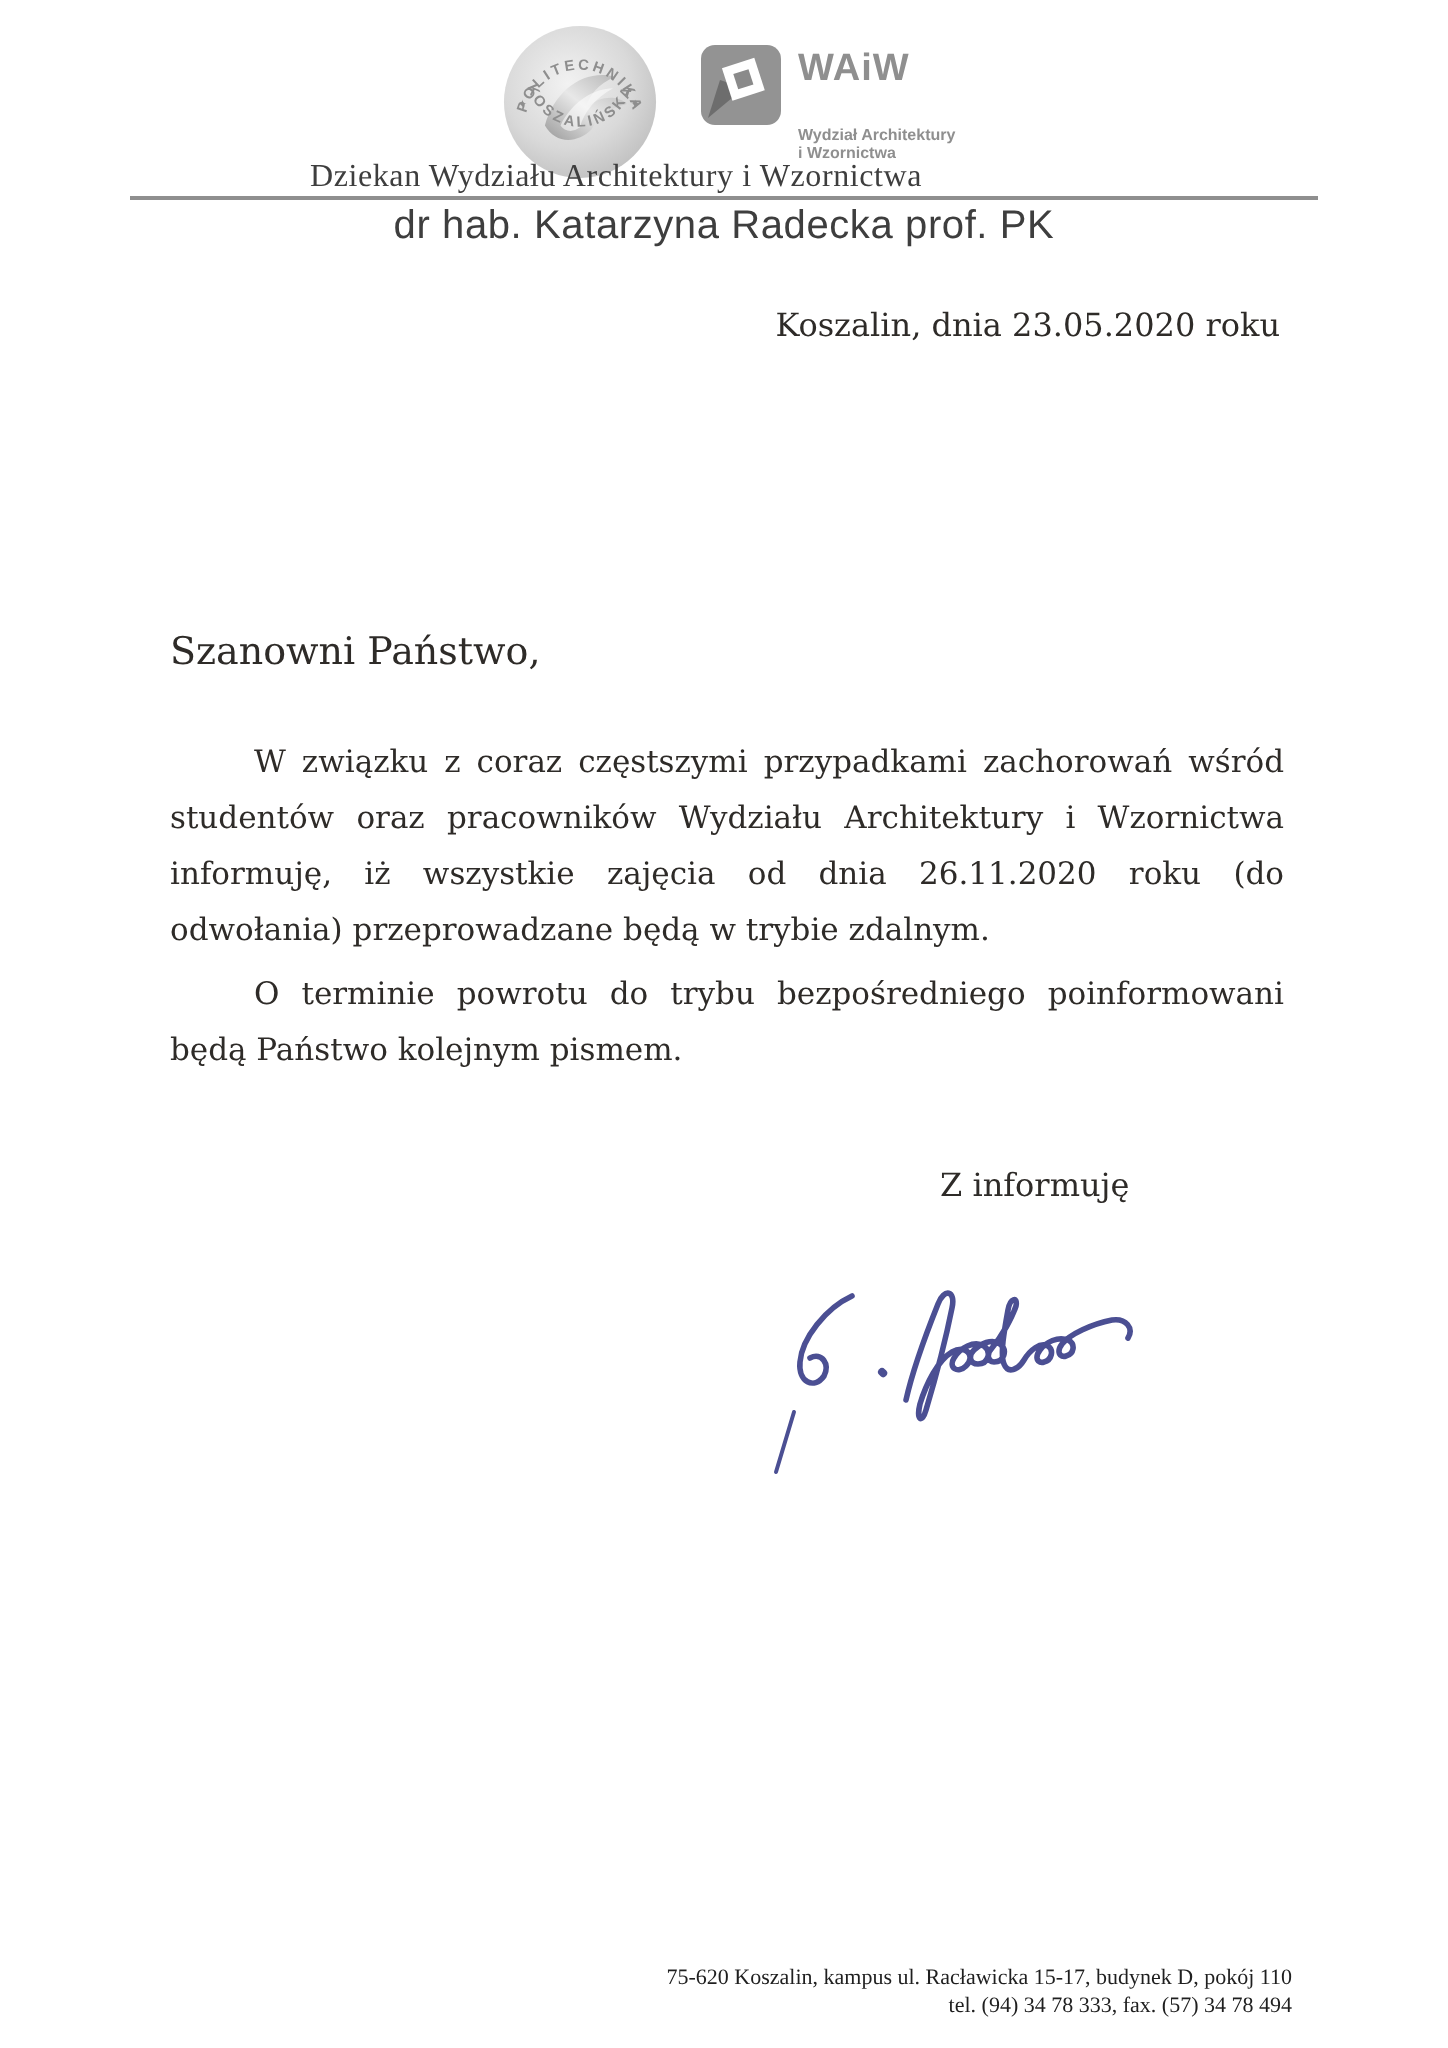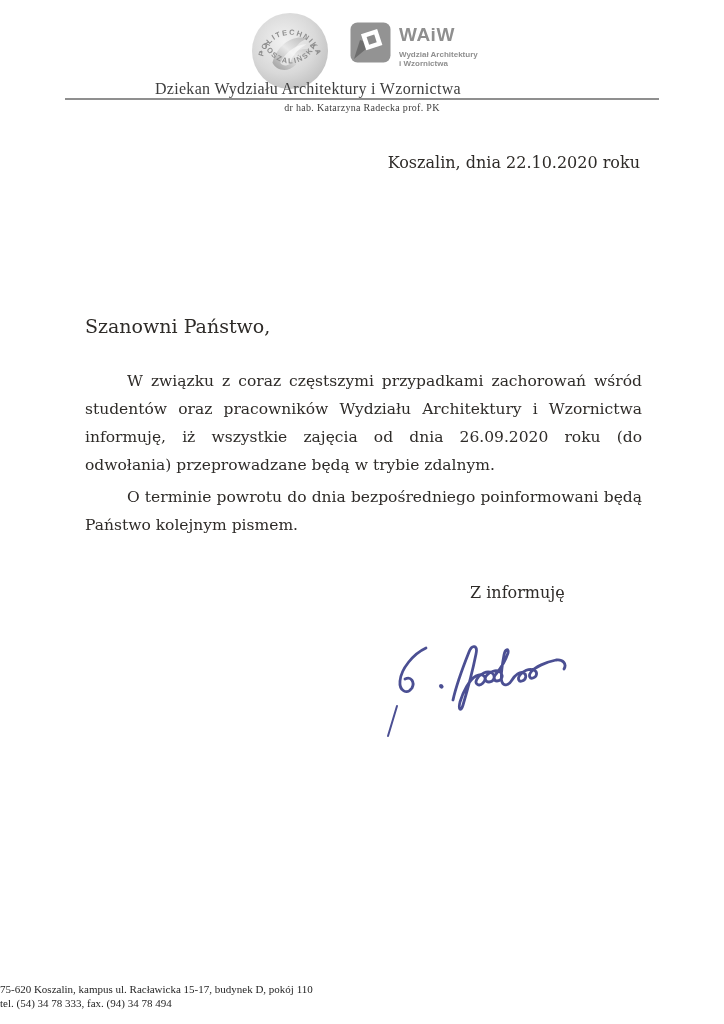--- a/index.html
+++ b/index.html
@@ -14,52 +14,52 @@
     font-family: "DejaVu Serif", serif;
     color: #2e2b28;
   }
   
   .logos { position: absolute; top: 10px; left: 0; width: 724px; height: 72px; }
   .seal { position: absolute; left: 251px; top: 2px; width: 78px; height: 78px; }
   .waiw { position: absolute; left: 350px; top: 12px; display: flex; align-items: flex-start; }
   .waiw-icon { width: 41px; height: 41px; }
   .waiw-text { margin-left: 8px; padding-top: 3px; font-family: "Liberation Sans", sans-serif; color: #8f8f8f; }
   .waiw-acronym { font-size: 19px; font-weight: 700; letter-spacing: 0.5px; line-height: 20px; }
-  .waiw-sub { font-size: 8px; font-weight: 700; line-height: 9px; margin-top: 5px; }
+  .waiw-sub { font-size: 8px; font-weight: 700; line-height: 9px; margin-top: 18px; }
   .head-title {
     position: absolute; top: 80px; left: 0; width: 616px;
     text-align: center; font-family: "Liberation Serif", serif;
     font-size: 16px; color: #3e3e3e; letter-spacing: 0.3px;
   }
   .head-rule {
     position: absolute; top: 98px; left: 65px; width: 594px; height: 0;
     border-top: 2px solid #8f8f8f;
   }
   .head-subtitle {
     position: absolute; top: 102px; left: 0; width: 724px;
-    text-align: center; font-family: Liberation Serif, serif;
-    font-size: 10px; color: #3e3e3e; letter-spacing: 0.3px;
+    text-align: center; font-family: Liberation Sans, sans-serif;
+    font-size: 20px; color: #3e3e3e; letter-spacing: 0.3px;
   }
   
   .dateline {
     position: absolute; top: 153px; right: 84px;
     font-size: 16px; color: #2e2b28;
   }
   .salutation { position: absolute; top: 315px; left: 85px; font-size: 19px; }
   .body-block { position: absolute; top: 367px; left: 85px; width: 557px; }
   .body-block p {
     font-size: 15.5px; line-height: 28px; text-align: justify;
     text-indent: 42px; margin-bottom: 4px; color: #2e2b28;
   }
   .closing { position: absolute; top: 583px; left: 470px; font-size: 16px; }
   .signature { position: absolute; top: 638px; left: 383px; width: 200px; height: 105px; }
   
   .footer {
     position: absolute; top: 982px; left: 0; width: 646px;
-    text-align: left; font-family: "Liberation Serif", serif;
+    text-align: right; font-family: "Liberation Serif", serif;
     font-size: 11px; line-height: 14px; color: #1f1f1f;
   }
   
   .seal-arc-text { font-family: "Liberation Sans", sans-serif; font-size: 7.6px; font-weight: 700; letter-spacing: 1.6px; fill: #8e8e8e; }
 </style>
 </head>
 <body>
 
 <div class="page">
 
@@ -112,42 +112,42 @@
           <div>i Wzornictwa</div>
         </div>
       </div>
     </div>
   </div>
 
   <div class="head-title">Dziekan Wydziału Architektury i Wzornictwa</div>
   <div class="head-rule"></div>
   <div class="head-subtitle">dr hab. Katarzyna Radecka prof. PK</div>
 
-  <div class="dateline">Koszalin, dnia 22.10.2020 roku</div>
+  <div class="dateline">Koszalin, dnia 23.05.2020 roku</div>
 
   <div class="salutation">Szanowni Państwo,</div>
 
   <div class="body-block">
-    <p>W związku z coraz częstszymi przypadkami zachorowań wśród studentów oraz pracowników Wydziału Architektury i Wzornictwa informuję, iż wszystkie zajęcia od dnia 26.09.2020 roku (do odwołania) przeprowadzane będą w trybie zdalnym.</p>
-    <p>O terminie powrotu do dnia bezpośredniego poinformowani będą Państwo kolejnym pismem.</p>
+    <p>W związku z coraz częstszymi przypadkami zachorowań wśród studentów oraz pracowników Wydziału Architektury i Wzornictwa informuję, iż wszystkie zajęcia od dnia 26.11.2020 roku (do odwołania) przeprowadzane będą w trybie zdalnym.</p>
+    <p>O terminie powrotu do trybu bezpośredniego poinformowani będą Państwo kolejnym pismem.</p>
   </div>
 
   <div class="closing">Z informuję</div>
 
   <svg class="signature" viewBox="0 0 200 105">
     <g fill="none" stroke="#4b4f93" stroke-width="2.8" stroke-linecap="round" stroke-linejoin="round">
 
       <path d="M43,10 C30,16 18,31 17,43 C16,53 24,57 29,50 C32,44 28,38 22,41"></path>
 
       <path d="M70,62 C74,44 82,24 86,14 C89,6 95,7 93,16 C89,36 83,57 80,67 C78,74 75,72 77,64 C80,54 86,42 93,38 C100,34 105,40 100,45 C96,49 91,46 94,41 C97,36 104,32 109,35 C113,38 111,44 106,44 C102,44 101,40 104,37 C107,34 113,31 117,34 C121,37 119,43 114,43 C111,43 110,39 113,36 C118,30 123,21 125,15 C126,10 122,11 121,17 C119,28 117,39 119,44 C121,49 126,47 129,42 C132,37 137,33 141,35 C144,37 143,42 139,43 C136,44 134,41 137,37 C140,33 146,30 151,32 C155,34 154,39 150,40 C147,41 145,38 148,34 C152,29 163,24 173,22 C180,21 184,26 181,31"></path>
 
       <path d="M58,48 L58.6,48.6" stroke-width="4"></path>
 
       <path d="M14,68 C11,78 8,88 5,98" stroke-width="2"></path>
     </g>
   </svg>
 
   <div class="footer">
     <div>75-620 Koszalin, kampus ul. Racławicka 15-17, budynek D, pokój 110</div>
-    <div>tel. (54) 34 78 333, fax. (94) 34 78 494</div>
+    <div>tel. (94) 34 78 333, fax. (57) 34 78 494</div>
   </div>
 
 </div>
 
 </body></html>

